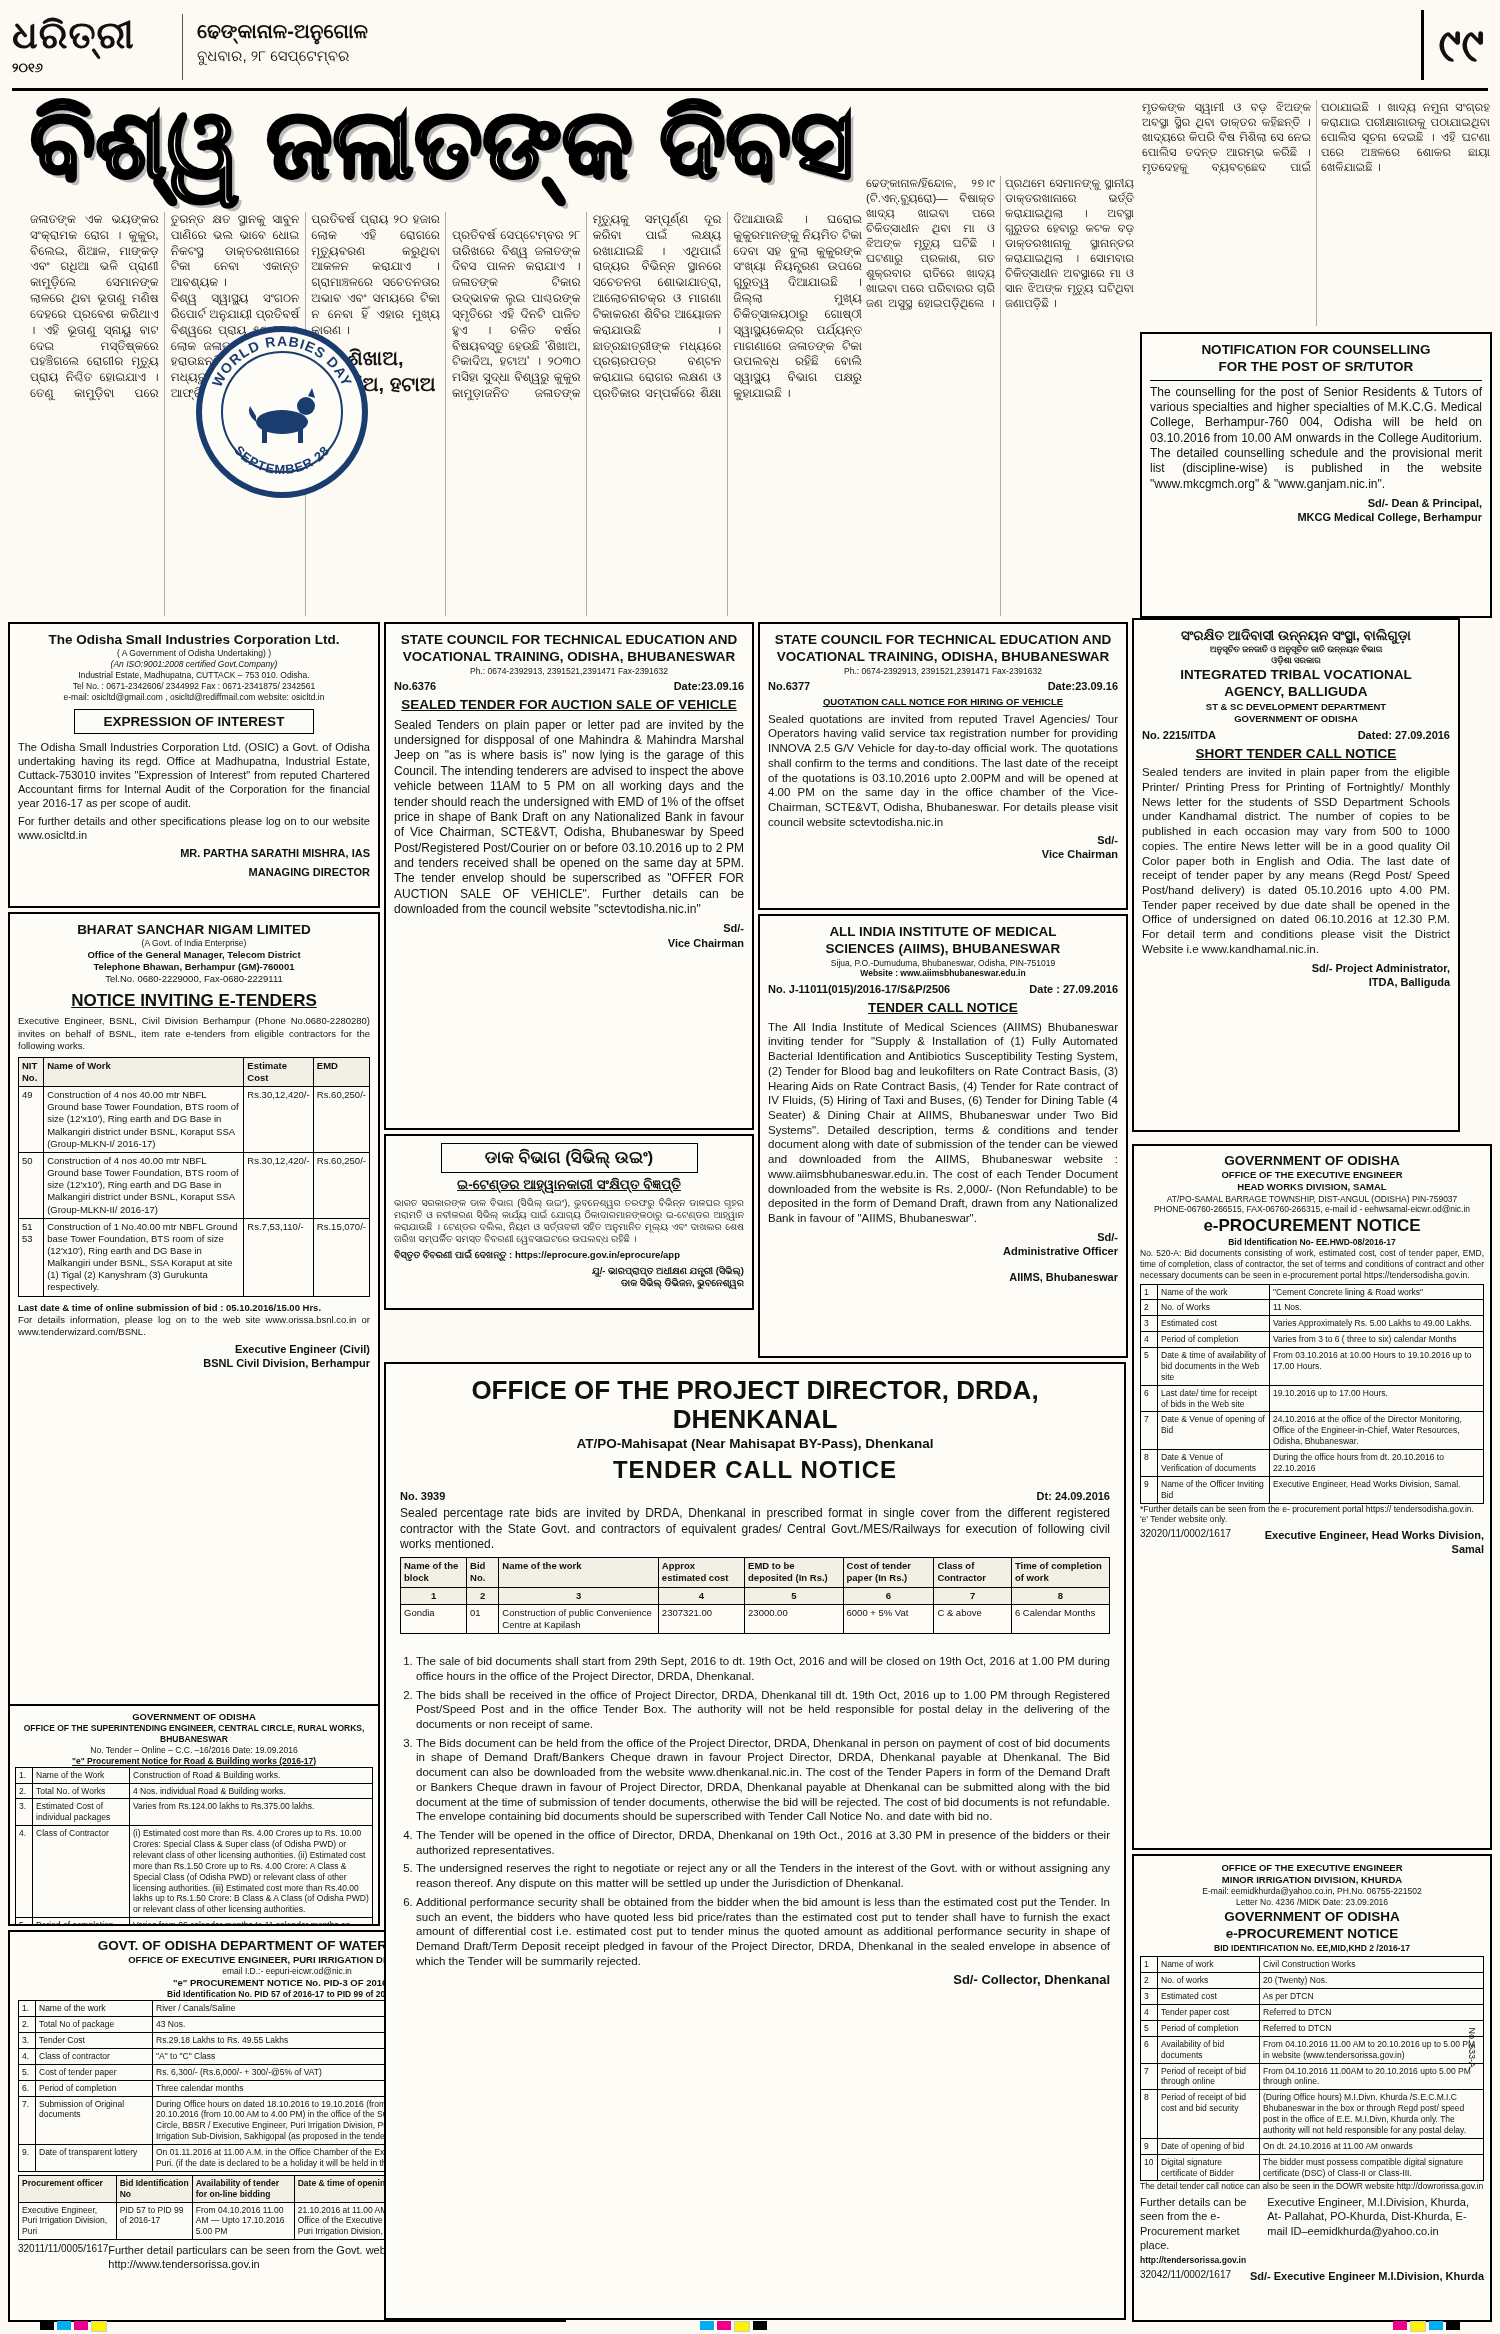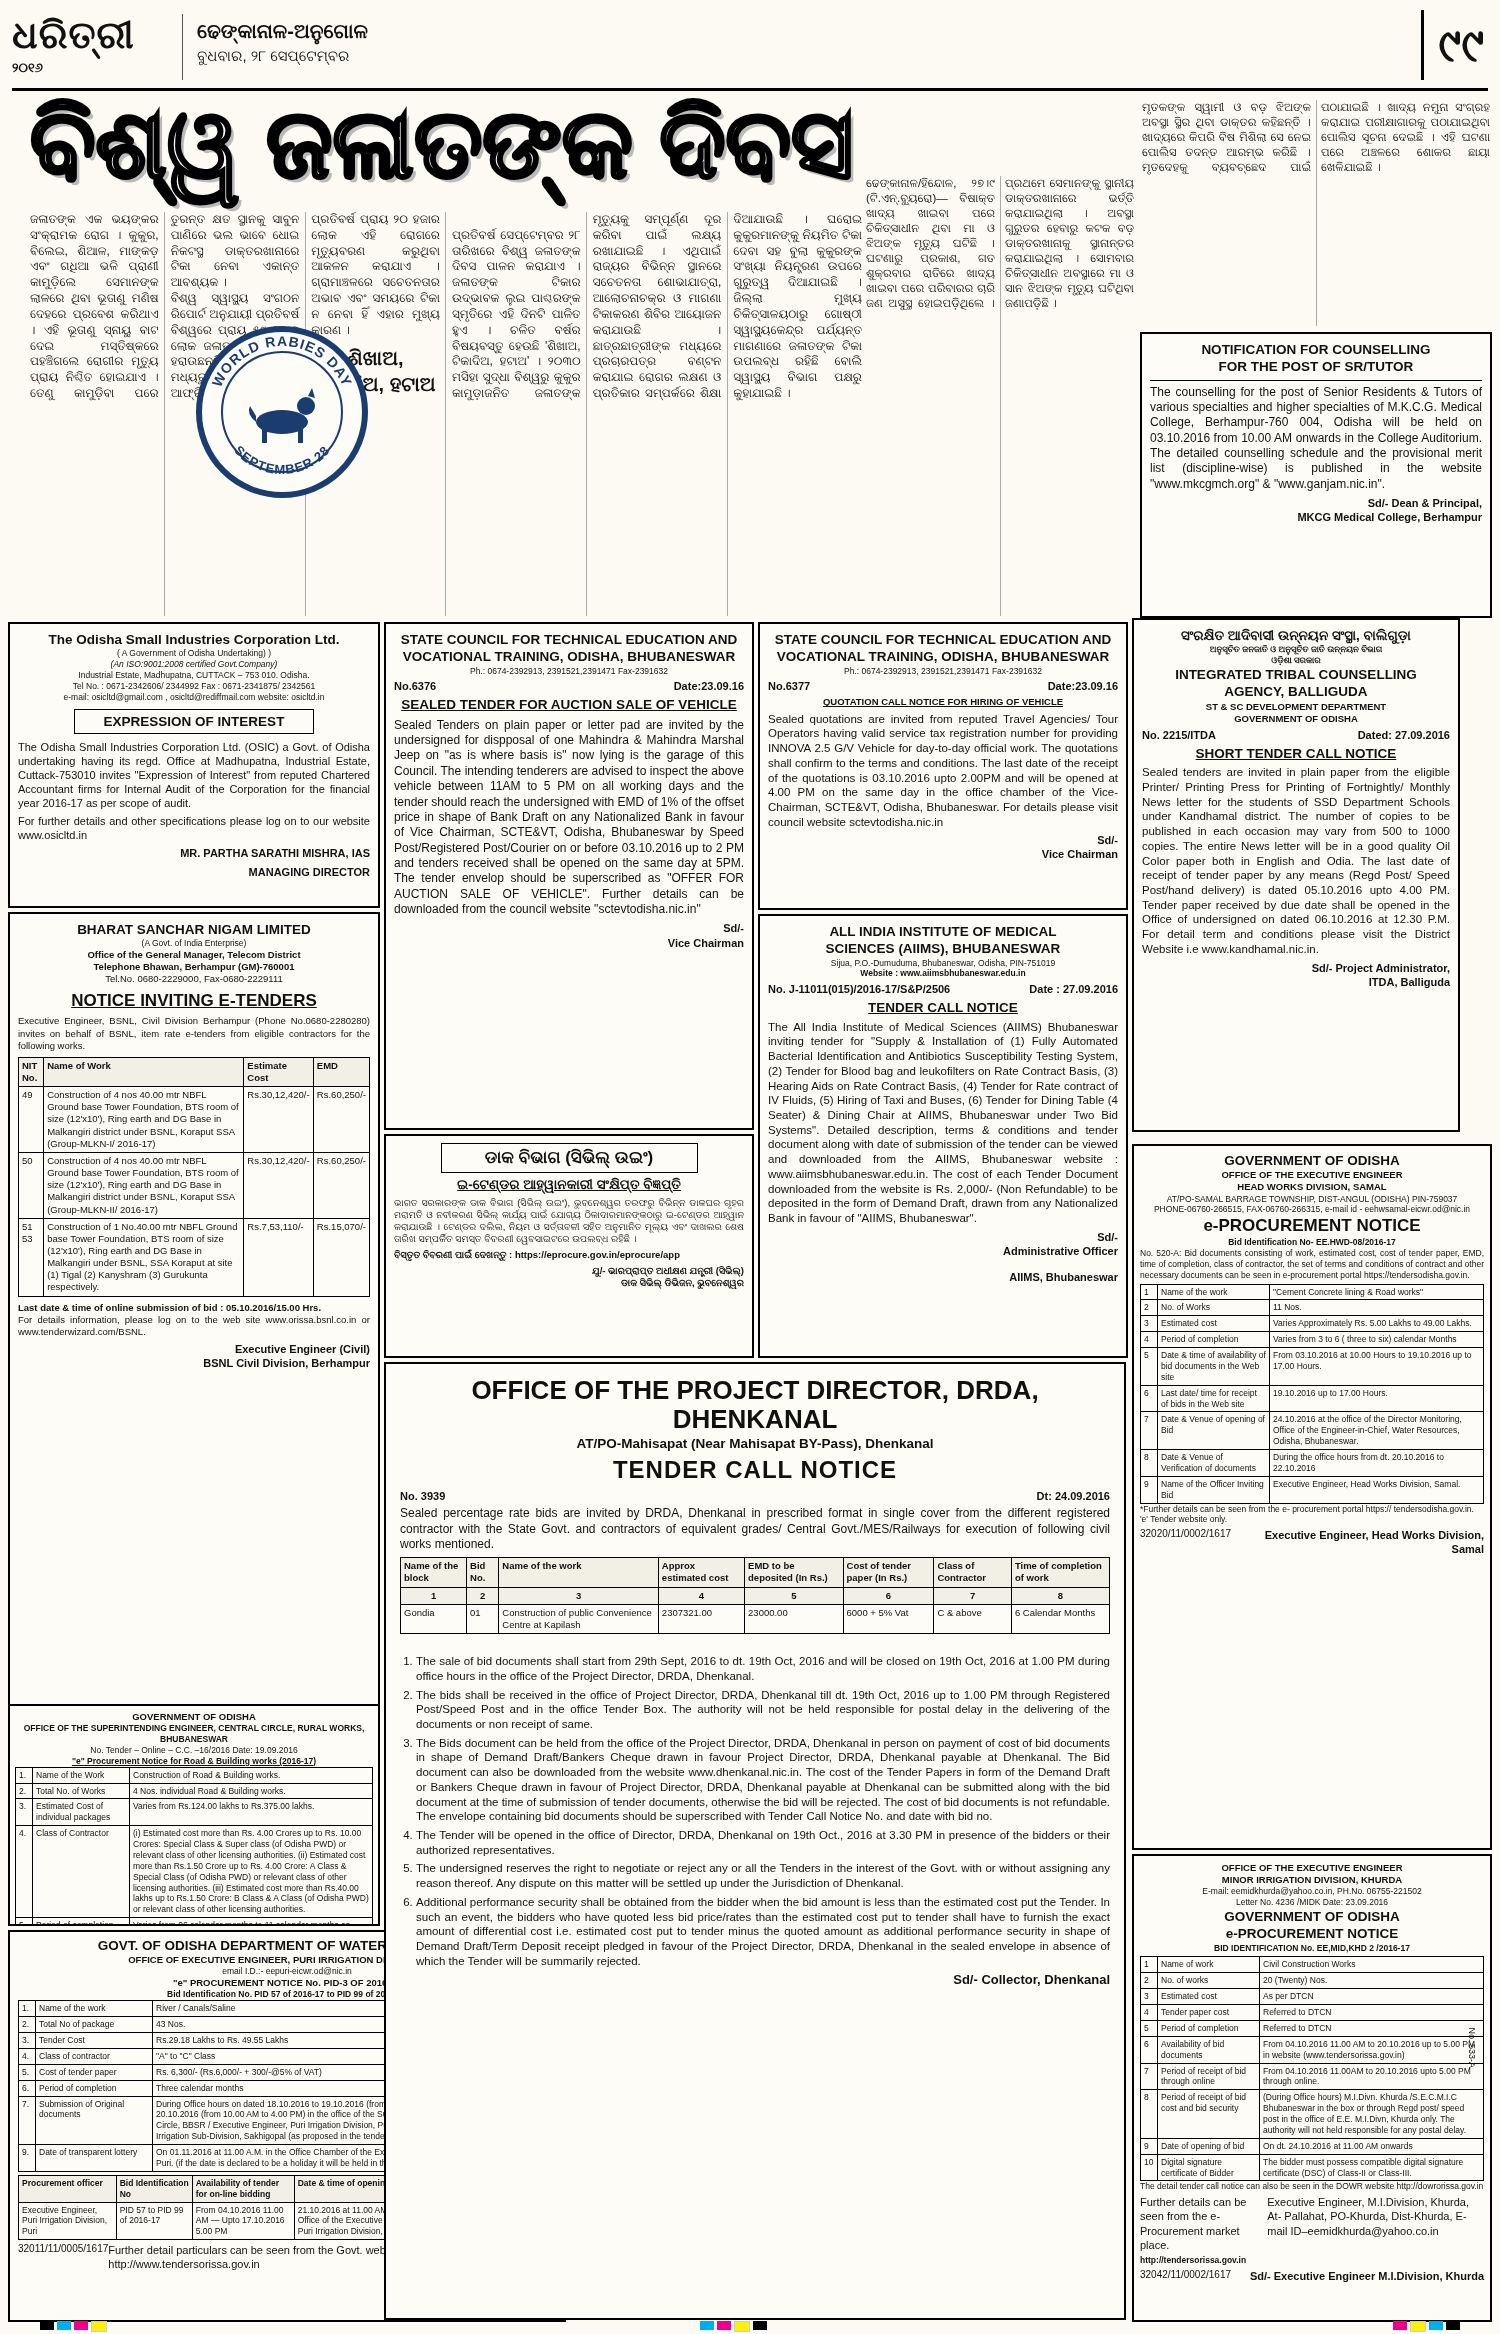--- a/index.html
+++ b/index.html
@@ -293,21 +293,21 @@
     <div class="row2">
         <span>No.6376</span>
         <span>Date:23.09.16</span>
       </div>
     <div class="ctr t-md" style="text-decoration:underline">SEALED TENDER FOR AUCTION SALE OF VEHICLE</div>
     <div class="just" style="font-size:12px;margin-top:4px">Sealed Tenders on plain paper or letter pad are invited by the undersigned for dispposal of one Mahindra &amp; Mahindra Marshal Jeep on "as is where basis is" now lying is the garage of this Council. The intending tenderers are advised to inspect the above vehicle between 11AM to 5 PM on all working days and the tender should reach the undersigned with EMD of 1% of the offset price in shape of Bank Draft on any Nationalized Bank in favour of Vice Chairman, SCTE&amp;VT, Odisha, Bhubaneswar by Speed Post/Registered Post/Courier on or before 03.10.2016 up to 2 PM and tenders received shall be opened on the same day at 5PM. The tender envelop should be superscribed as "OFFER FOR AUCTION SALE OF VEHICLE". Further details can be downloaded from the council website "sctevtodisha.nic.in"</div>
     <div class="sgn">Sd/-</div>
     <div class="sgn" style="margin-top:0">Vice Chairman</div>
   </div>
 
-  <div class="box" style="left:384px;top:1134px;width:370px;height:224px;">
+  <div class="box" style="left:384px;top:1134px;width:370px;height:176px;">
     <div class="inbox ctr t-lg" style="width:70%;margin:0 auto 3px">ଡାକ ବିଭାଗ (ସିଭିଲ୍ ଉଇଂ)</div>
     <div class="ctr t-md" style="text-decoration:underline">ଇ-ଟେଣ୍ଡର ଆହ୍ୱାନକାରୀ ସଂକ୍ଷିପ୍ତ ବିଜ୍ଞପ୍ତି</div>
     <div class="just t-sm" style="margin-top:4px">ଭାରତ ସରକାରଙ୍କ ଡାକ ବିଭାଗ (ସିଭିଲ୍ ଉଇଂ), ଭୁବନେଶ୍ୱର ତରଫରୁ ବିଭିନ୍ନ ଡାକଘର ଗୃହର ମରାମତି ଓ ନବୀକରଣ ସିଭିଲ୍ କାର୍ଯ୍ୟ ପାଇଁ ଯୋଗ୍ୟ ଠିକାଦାରମାନଙ୍କଠାରୁ ଇ-ଟେଣ୍ଡର ଆହ୍ୱାନ କରାଯାଉଛି । ଟେଣ୍ଡର ଦଲିଲ, ନିୟମ ଓ ସର୍ତ୍ତାବଳୀ ସହିତ ଅନୁମାନିତ ମୂଲ୍ୟ ଏବଂ ଦାଖଲର ଶେଷ ତାରିଖ ସମ୍ପର୍କିତ ସମସ୍ତ ବିବରଣୀ ୱେବସାଇଟରେ ଉପଲବ୍ଧ ରହିଛି ।</div>
     <div class="t-sm" style="font-weight:bold;margin-top:3px">ବିସ୍ତୃତ ବିବରଣୀ ପାଇଁ ଦେଖନ୍ତୁ : https://eprocure.gov.in/eprocure/app</div>
     <div class="sgn t-sm">ଯୁ/- ଭାରପ୍ରାପ୍ତ ଅଧୀକ୍ଷଣ ଯନ୍ତ୍ରୀ (ସିଭିଲ୍)</div>
     <div class="sgn t-sm" style="margin-top:0">ଡାକ ସିଭିଲ୍ ଡିଭିଜନ, ଭୁବନେଶ୍ୱର</div>
   </div>
 
   <div class="box" style="left:384px;top:1362px;width:742px;height:958px;padding:10px 14px;">
     <div class="bignotice-h">OFFICE OF THE PROJECT DIRECTOR, DRDA, DHENKANAL</div>
@@ -392,21 +392,21 @@
     <div class="just" style="font-size:11.5px;margin-top:3px">The All India Institute of Medical Sciences (AIIMS) Bhubaneswar inviting tender for "Supply &amp; Installation of (1) Fully Automated Bacterial Identification and Antibiotics Susceptibility Testing System, (2) Tender for Blood bag and leukofilters on Rate Contract Basis, (3) Hearing Aids on Rate Contract Basis, (4) Tender for Rate contract of IV Fluids, (5) Hiring of Taxi and Buses, (6) Tender for Dining Table (4 Seater) &amp; Dining Chair at AIIMS, Bhubaneswar under Two Bid Systems". Detailed description, terms &amp; conditions and tender document along with date of submission of the tender can be viewed and downloaded from the AIIMS, Bhubaneswar website : www.aiimsbhubaneswar.edu.in. The cost of each Tender Document downloaded from the website is Rs. 2,000/- (Non Refundable) to be deposited in the form of Demand Draft, drawn from any Nationalized Bank in favour of "AIIMS, Bhubaneswar".</div>
     <div class="sgn">Sd/-</div>
     <div class="sgn" style="margin-top:0">Administrative Officer</div>
     <div class="sgn" style="margin-top:12px">AIIMS, Bhubaneswar</div>
   </div>
 
   <div class="box" style="left:1132px;top:618px;width:328px;height:514px;">
     <div class="ctr t-md">ସଂରକ୍ଷିତ ଆଦିବାସୀ ଉନ୍ନୟନ ସଂସ୍ଥା, ବାଲିଗୁଡ଼ା</div>
     <div class="ctr t-xs" style="font-weight:bold">ଅନୁସୂଚିତ ଜନଜାତି ଓ ଅନୁସୂଚିତ ଜାତି ଉନ୍ନୟନ ବିଭାଗ</div>
     <div class="ctr t-xs" style="font-weight:bold">ଓଡ଼ିଶା ସରକାର</div>
-    <div class="ctr t-md">INTEGRATED TRIBAL COUNSELLING</div>
+    <div class="ctr t-md">INTEGRATED TRIBAL VOCATIONAL</div>
     <div class="ctr t-md">AGENCY, BALLIGUDA</div>
     <div class="ctr t-sm" style="font-weight:bold">ST &amp; SC DEVELOPMENT DEPARTMENT</div>
     <div class="ctr t-sm" style="font-weight:bold">GOVERNMENT OF ODISHA</div>
     <div class="row2 t-sm">
         <span>No. 2215/ITDA</span>
         <span>Dated: 27.09.2016</span>
       </div>
     <div class="ctr t-md" style="text-decoration:underline">SHORT TENDER CALL NOTICE</div>
     <div class="just" style="font-size:11.5px;margin-top:3px">Sealed tenders are invited in plain paper from the eligible Printer/ Printing Press for Printing of Fortnightly/ Monthly News letter for the students of SSD Department Schools under Kandhamal district. The number of copies to be published in each occasion may vary from 500 to 1000 copies. The entire News letter will be in a good quality Oil Color paper both in English and Odia. The last date of receipt of tender paper by any means (Regd Post/ Speed Post/hand delivery) is dated 05.10.2016 upto 4.00 PM. Tender paper received by due date shall be opened in the Office of undersigned on dated 06.10.2016 at 12.30 P.M. For detail term and conditions please visit the District Website i.e www.kandhamal.nic.in.</div>
     <div class="sgn">Sd/- Project Administrator,</div>

